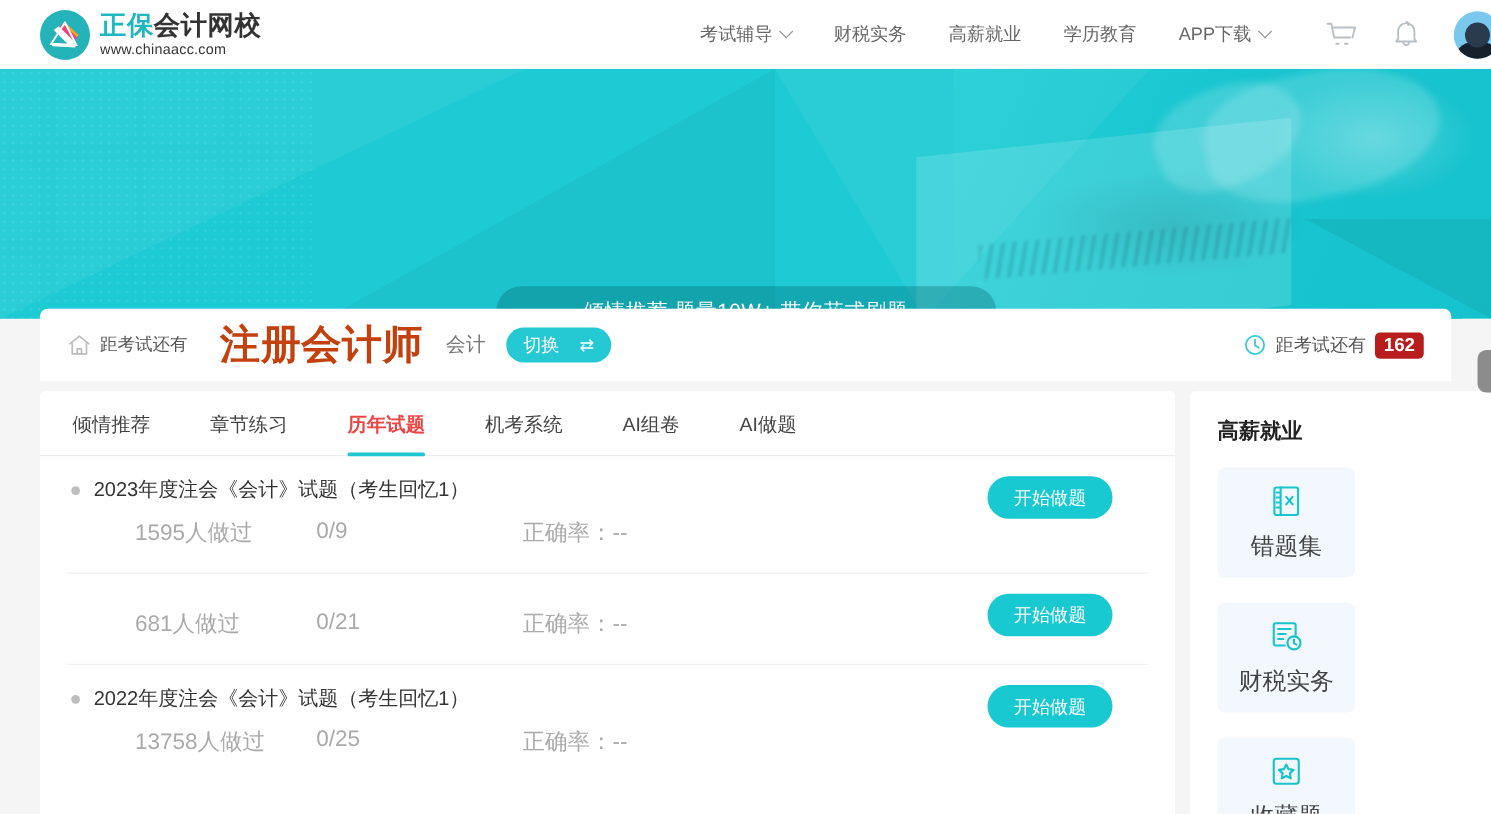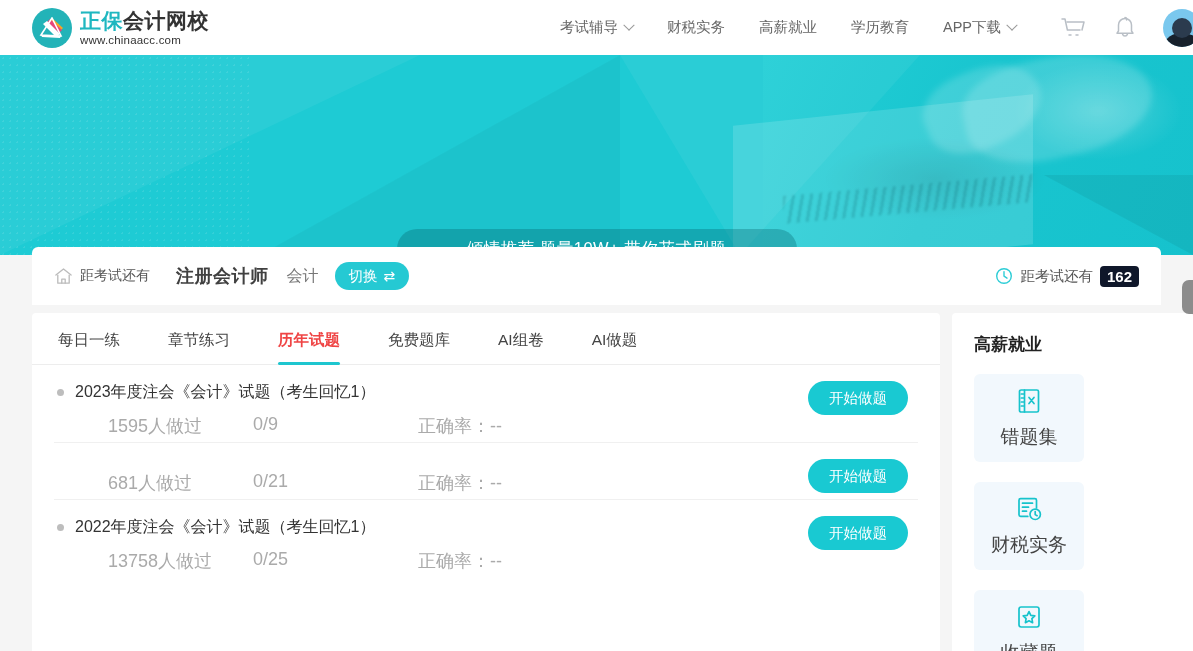--- a/index.html
+++ b/index.html
@@ -151,41 +151,41 @@
     position: absolute; left: 32px; top: -8px;
     width: 1129px; height: 58px;
     background: #fff; border-radius: 6px 6px 0 0;
     display: flex; align-items: center;
     padding: 0 22px;
     z-index: 5;
   }
   .home-icon { width: 19px; height: 18px; margin-right: 7px; }
   .crumb { font-size: 14px; color: #555; cursor: pointer; }
   .exam-name {
-    font-size: 18px; font-weight: bold; color: #404040;
+    font-size: 32px; font-weight: bold; color: #c2410c;
     margin-left: 26px; letter-spacing: .5px;
   }
   .subject { font-size: 16px; color: #777; margin-left: 18px; }
   .switch-btn {
     margin-left: 16px;
     background: #25c9d3; color: #fff;
     border-radius: 16px; height: 28px;
     padding: 0 14px;
-    display: flex; align-items: center; gap: 6px;
+    display: flex; align-items: center; gap: 16px;
     font-size: 14.5px; cursor: pointer; border: none;
   }
   .switch-btn .arrows { font-size: 14px; line-height: 1; }
   .countdown {
     margin-left: auto;
     display: flex; align-items: center; gap: 7px;
     font-size: 14.5px; color: #555;
   }
   .clock-icon { width: 18px; height: 18px; }
   .days-badge {
-    background: #0f172a; color: #fff;
+    background: #b91c1c; color: #fff;
     border-radius: 4px; padding: 2px 7px;
     font-size: 15px; font-weight: bold; min-width: 30px; text-align: center;
   }
 
   
   .content {
     position: absolute; left: 32px; top: 58px;
     width: 1161px;
     display: flex; gap: 12px;
   }
@@ -207,41 +207,41 @@
   }
   .tab.active { color: #ef4444; font-weight: bold; }
   .tab.active:after {
     content:""; position:absolute; left: 24px; right: 24px; bottom: -1px;
     height: 3px; background: #1ec6cf; border-radius: 2px;
   }
 
   .exam-list { padding: 0 22px; }
   .exam-row {
     position: relative;
-    padding: 17px 0 4px 0;
+    padding: 17px 0 20px 0;
     border-bottom: 1px solid #f0f0f0;
   }
   .exam-row:last-child { border-bottom: none; }
   .exam-title {
     font-size: 16px; color: #333;
     display: flex; align-items: center; gap: 11px;
   }
   .bullet {
     width: 7px; height: 7px; border-radius: 50%;
     background: #bdbdbd; flex: 0 0 auto; margin-left: 3px;
   }
   .exam-meta {
     margin-top: 11px; margin-left: 54px;
     display: flex; font-size: 18px; color: #aaa;
   }
   .exam-meta .m1 { width: 145px; }
   .exam-meta .m2 { width: 165px; }
   .exam-meta .m3 { }
   .start-btn {
-    position: absolute; right: 10px; top: 16px;
+    position: absolute; right: 28px; top: 16px;
     width: 100px; height: 34px; border-radius: 17px;
     background: #19c9d2; color: #fff; border: none;
     font-size: 14.5px; cursor: pointer;
     display:flex; align-items:center; justify-content:center;
     font-family: inherit;
   }
 
   
   .side-card {
     width: 241px;
@@ -381,24 +381,24 @@
       <span>距考试还有</span>
       <span class="days-badge">162</span>
     </div>
   </div>
 
   <div class="content">
 
     <div class="main-card">
 
       <div class="tabs">
-        <div class="tab">每日一练</div>
+        <div class="tab">倾情推荐</div>
         <div class="tab">章节练习</div>
         <div class="tab active">历年试题</div>
-        <div class="tab">免费题库</div>
+        <div class="tab">机考系统</div>
         <div class="tab">AI组卷</div>
         <div class="tab">AI做题</div>
       </div>
 
       <div class="exam-list">
 
         <div class="exam-row">
           <div class="exam-title">
             <span class="bullet"></span>
             <span>2023年度注会《会计》试题（考生回忆1）</span>

